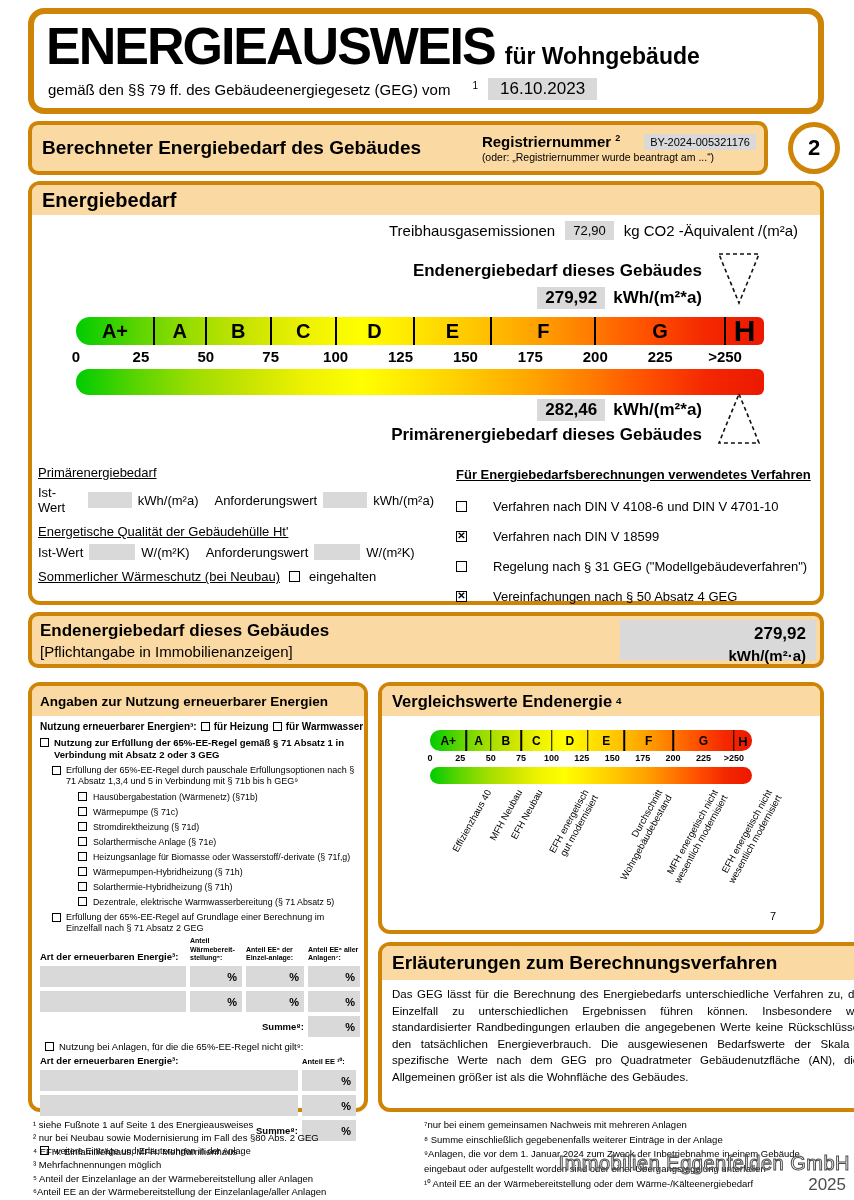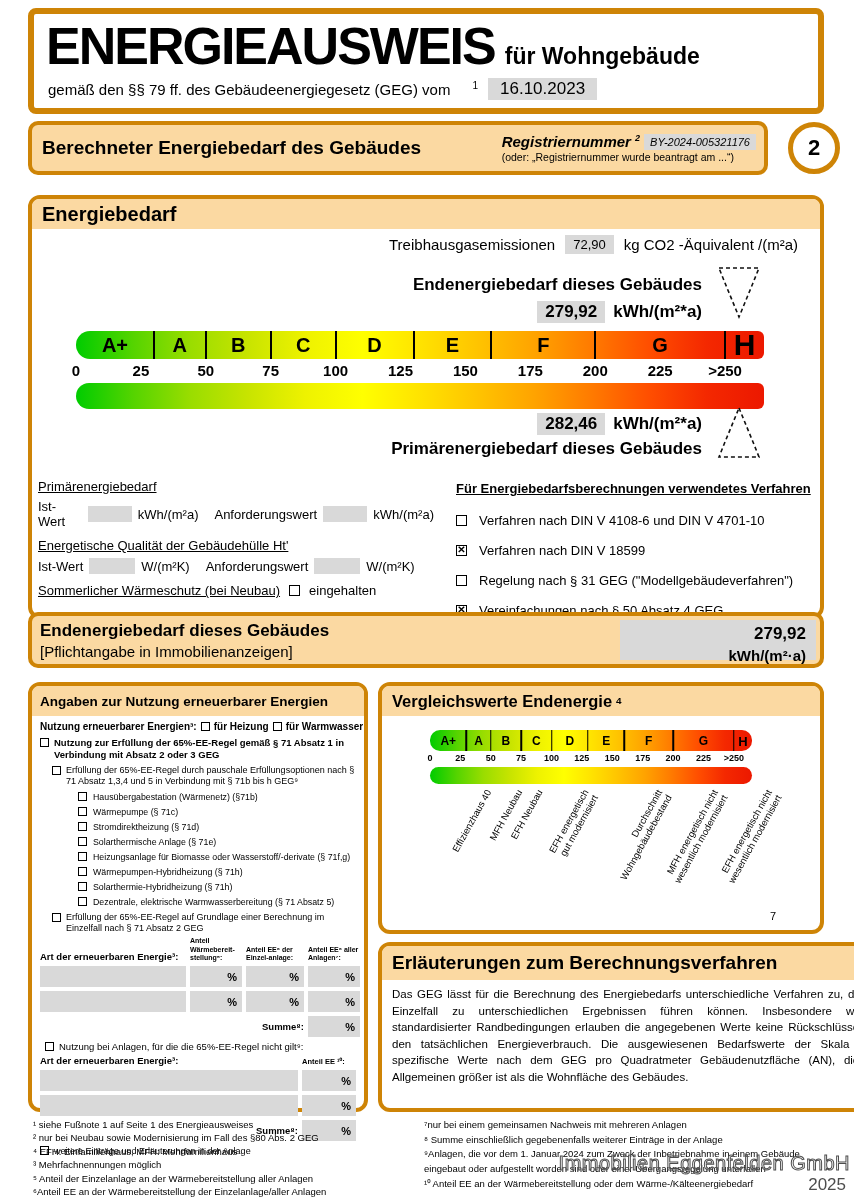--- a/index.html
+++ b/index.html
@@ -8,42 +8,42 @@
   .box{position:absolute;background:#fff;border:4px solid #CE8406;border-radius:12px;box-sizing:border-box;}
   .strip{background:#FBD9A2;border-radius:7px 7px 0 0;display:flex;align-items:center;}
   .chip{background:#D9D9D9;display:inline-block;}
   sup{font-size:60%;line-height:0;}
   .u{text-decoration:underline;}
   .cb{display:inline-block;width:11px;height:11px;border:1.5px solid #000;box-sizing:border-box;
       text-align:center;font-size:10px;line-height:8px;font-weight:bold;flex:none;background:#fff;}
   .cbs{width:9px;height:9px;border:1px solid #000;font-size:7.5px;line-height:7px;}
 
   
-  .box1{left:28px;top:8px;width:796px;height:106px;border-width:6px;border-radius:8px;}
+  .box1{left:28px;top:8px;width:796px;height:106px;border-width:6px;border-radius:16px;}
   .h-title-row{padding:2px 0 0 12px;white-space:nowrap;}
   .h-title{font-size:52px;font-weight:bold;letter-spacing:-2px;}
   .h-sub{font-size:23px;font-weight:bold;margin-left:10px;}
   .h-law-row{padding:2px 0 0 14px;font-size:15px;display:flex;align-items:center;gap:6px;}
   .lawsup{font-size:10px;margin:-8px 4px 0 16px;}
   .date-chip{font-size:17px;padding:1px 12px;}
 
   
   .box2{left:28px;top:121px;width:740px;height:54px;background:#FBD9A2;border-radius:10px;
         display:flex;align-items:center;justify-content:space-between;padding:0 8px 0 10px;}
   .b2-title{font-size:19px;font-weight:bold;}
-  .b2-reg-top{display:flex;align-items:center;gap:4px;font-style:italic;}
+  .b2-reg-top{display:flex;align-items:center;gap:24px;}
   .b2-reg-label{font-size:15px;font-weight:bold;}
   .reg-chip{font-size:11px;padding:2px 6px;}
   .b2-reg-alt{font-size:10.5px;margin-top:1px;}
   .badge{position:absolute;left:788px;top:122px;width:52px;height:52px;border:5px solid #CE8406;
          border-radius:50%;background:#fff;display:flex;align-items:center;justify-content:center;
          font-weight:bold;font-size:22px;box-sizing:border-box;}
 
   
-  .box3{left:28px;top:181px;width:796px;height:424px;margin-top:14px;}
+  .box3{left:28px;top:181px;width:796px;height:424px;}
   .strip3{height:30px;font-size:20px;font-weight:bold;padding-left:10px;}
   .ghg-row{position:absolute;top:36px;right:22px;display:flex;align-items:center;gap:10px;font-size:15px;}
   .ghg-chip{font-size:13px;padding:2px 8px;}
   .end-label{position:absolute;top:76px;right:118px;font-size:17px;font-weight:bold;}
   .val-row{position:absolute;right:118px;display:flex;align-items:center;gap:8px;font-size:17px;font-weight:bold;}
   .big-chip{padding:1px 8px;}
   .primary-label{position:absolute;top:240px;right:118px;font-size:17px;font-weight:bold;}
   .pointer{position:absolute;}
 
   .letters,.ticksrow,.grad2{position:absolute;left:0;right:0;}
@@ -62,21 +62,21 @@
 
   .anf-col{position:absolute;left:6px;top:280px;width:396px;}
   .anf-title{font-size:13px;font-weight:bold;margin:2px 0 11px;}
   .anf-h{font-size:13px;margin:0 0 5px;}
   .ist-row{display:flex;align-items:center;gap:6px;margin:0 0 9px;font-size:13px;}
   .input-chip{width:46px;height:16px;}
   .anfw{margin-left:10px;}
   .sommer-row{display:flex;align-items:center;gap:9px;margin-top:7px;font-size:13px;}
   .verf-col{position:absolute;left:424px;top:280px;width:372px;}
   .verf-title{font-size:13px;font-weight:bold;margin:2px 0 17px;}
-  .verf-row{display:flex;align-items:center;gap:12px;margin-bottom:15px;font-size:13px;}
+  .verf-row{display:flex;align-items:center;gap:26px;margin-bottom:15px;font-size:13px;}
 
   
   .box4{left:28px;top:612px;width:796px;height:56px;background:#FBD9A2;border-radius:10px;}
   .b4-title{margin:5px 0 2px 8px;font-size:17px;font-weight:bold;}
   .b4-sub{margin-left:8px;font-size:15px;}
   .b4-val{position:absolute;top:4px;right:4px;bottom:4px;width:196px;background:#D9D9D9;
           text-align:right;padding:4px 10px;box-sizing:border-box;}
   .b4-num{font-size:17px;font-weight:bold;}
   .b4-unit{font-size:15px;font-weight:bold;margin-top:3px;}
 

